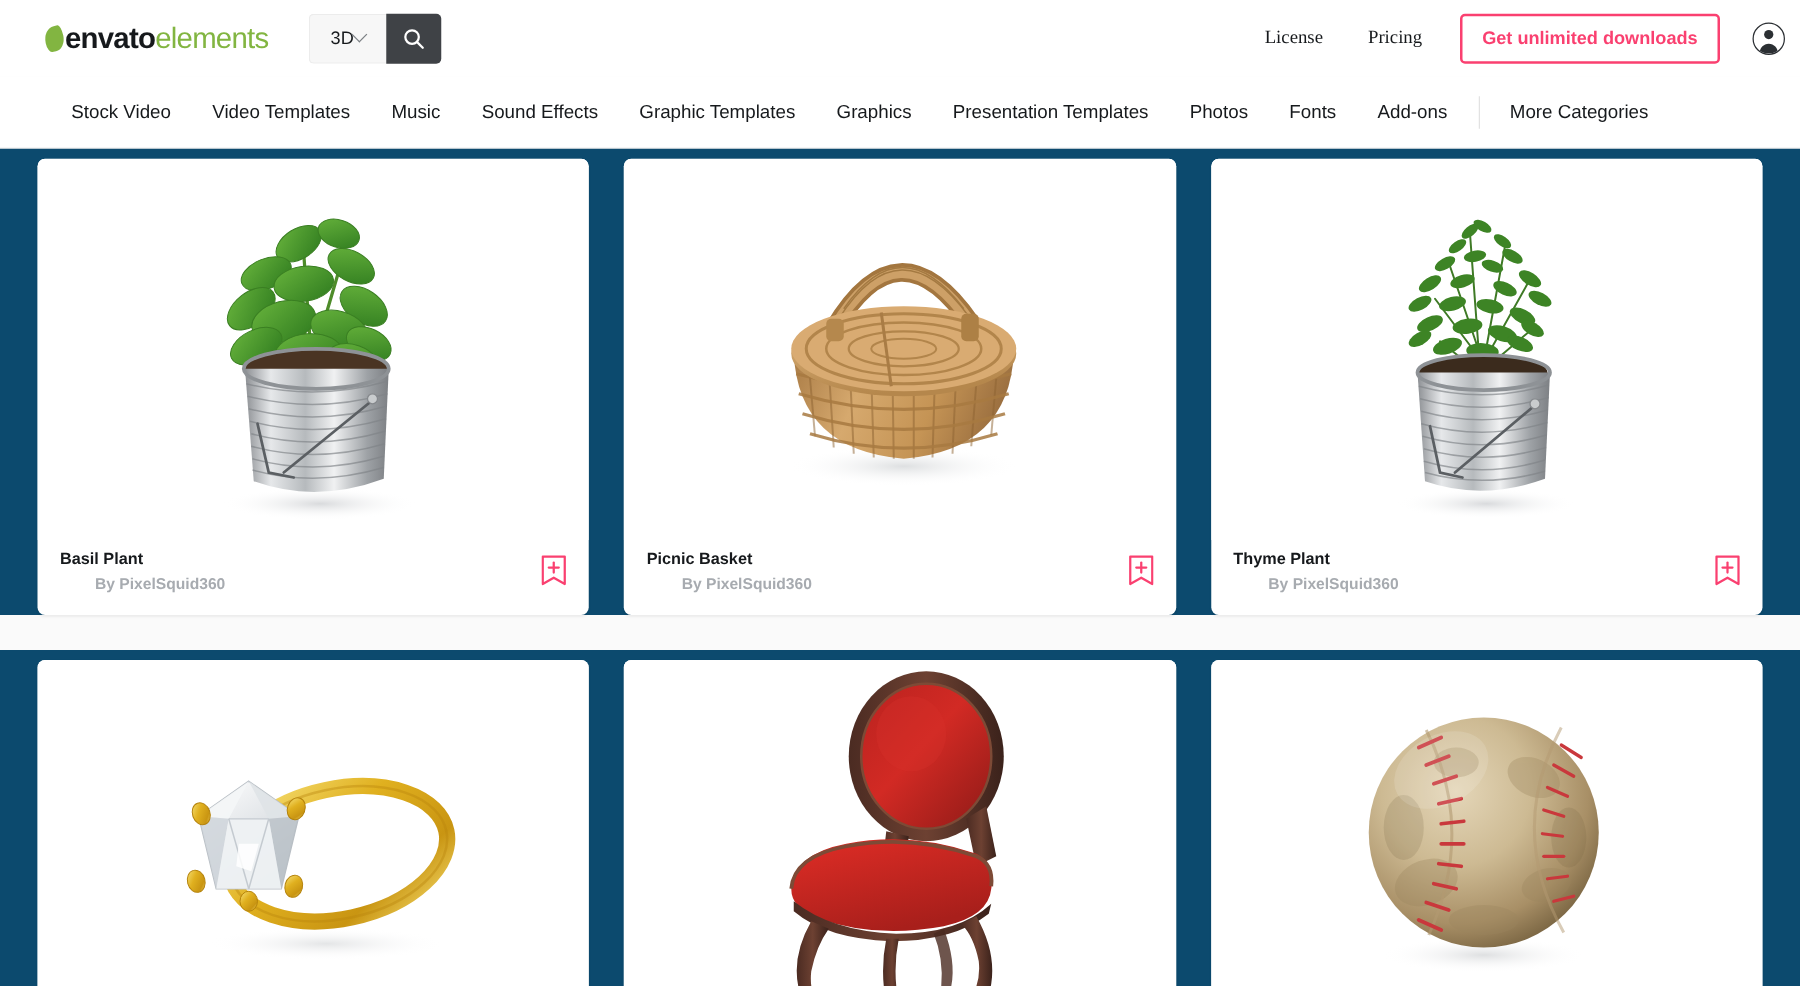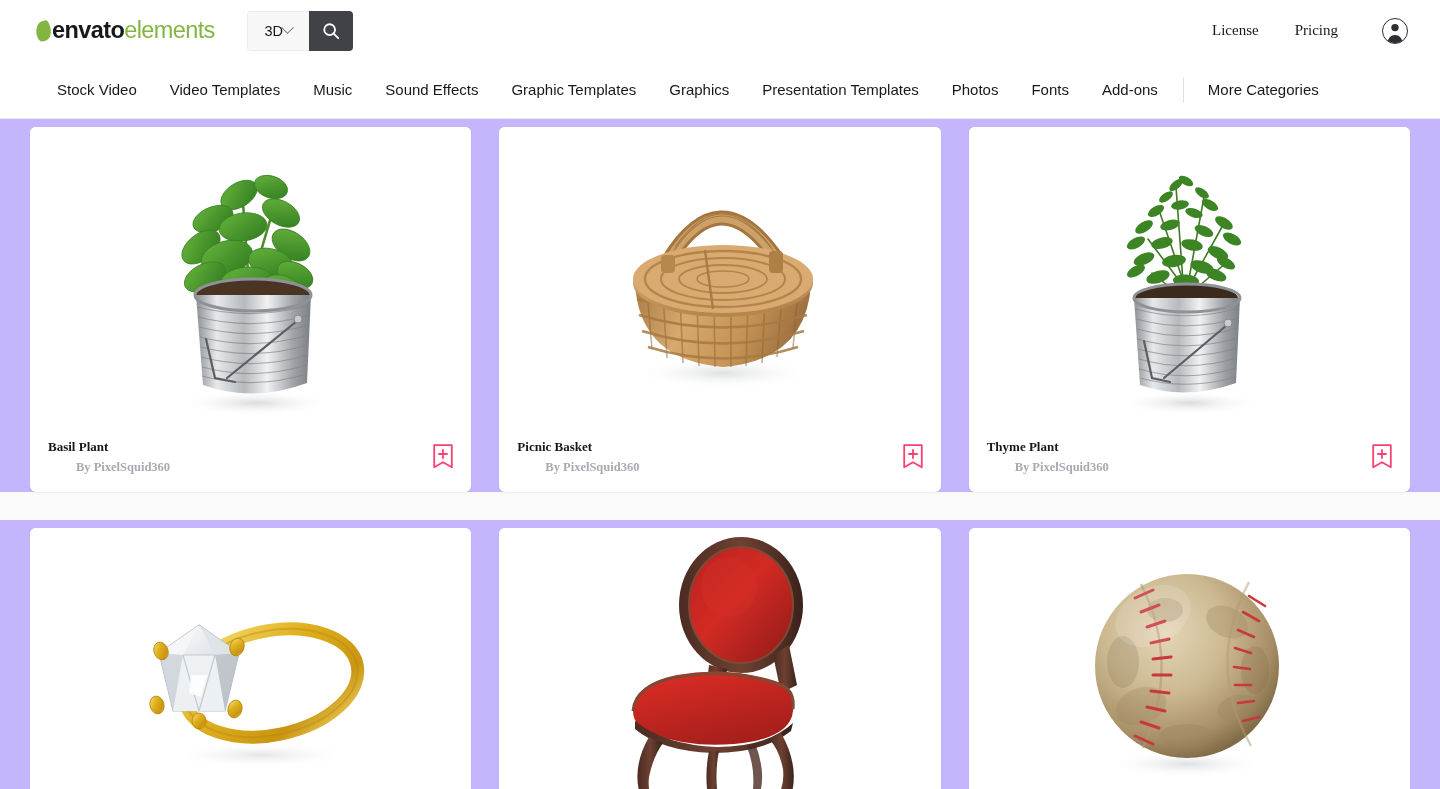--- a/index.html
+++ b/index.html
@@ -166,22 +166,21 @@
     margin-right: 24px;
     margin-left: -8px;
   }
 
   
   .grid {
     padding: 8px 30px 0 30px;
     display: grid;
     grid-template-columns: repeat(3, 1fr);
     gap: 28px;
-    background: #c4b5fd;
-    font-family: Liberation Serif, serif;
+    background: #0c4a6e;
   }
   .card {
     background: #ffffff;
     border-radius: 6px;
     box-shadow: 0 1px 2px rgba(0,0,0,0.06);
     overflow: hidden;
     position: relative;
     height: 365px;
     cursor: pointer;
   }
@@ -240,20 +239,21 @@
       <svg width="18" height="18" viewBox="0 0 20 20">
         <circle cx="8.5" cy="8.5" r="6" fill="none" stroke="#ffffff" stroke-width="2"></circle>
         <line x1="13" y1="13" x2="18" y2="18" stroke="#ffffff" stroke-width="2" stroke-linecap="round"></line>
       </svg>
     </button>
   </div>
 
   <div class="header-right">
     <a class="hlink">License</a>
     <a class="hlink">Pricing</a>
+    <button class="cta">Get unlimited downloads</button>
     <div class="avatar">
       <svg width="24" height="24" viewBox="0 0 24 24">
         <circle cx="12" cy="8.6" r="3.7" fill="#2b2f33"></circle>
         <path d="M4.6 24c0-4.6 3.3-8 7.4-8s7.4 3.4 7.4 8z" fill="#2b2f33"></path>
       </svg>
     </div>
   </div>
 </div>
 
 <div class="nav">

